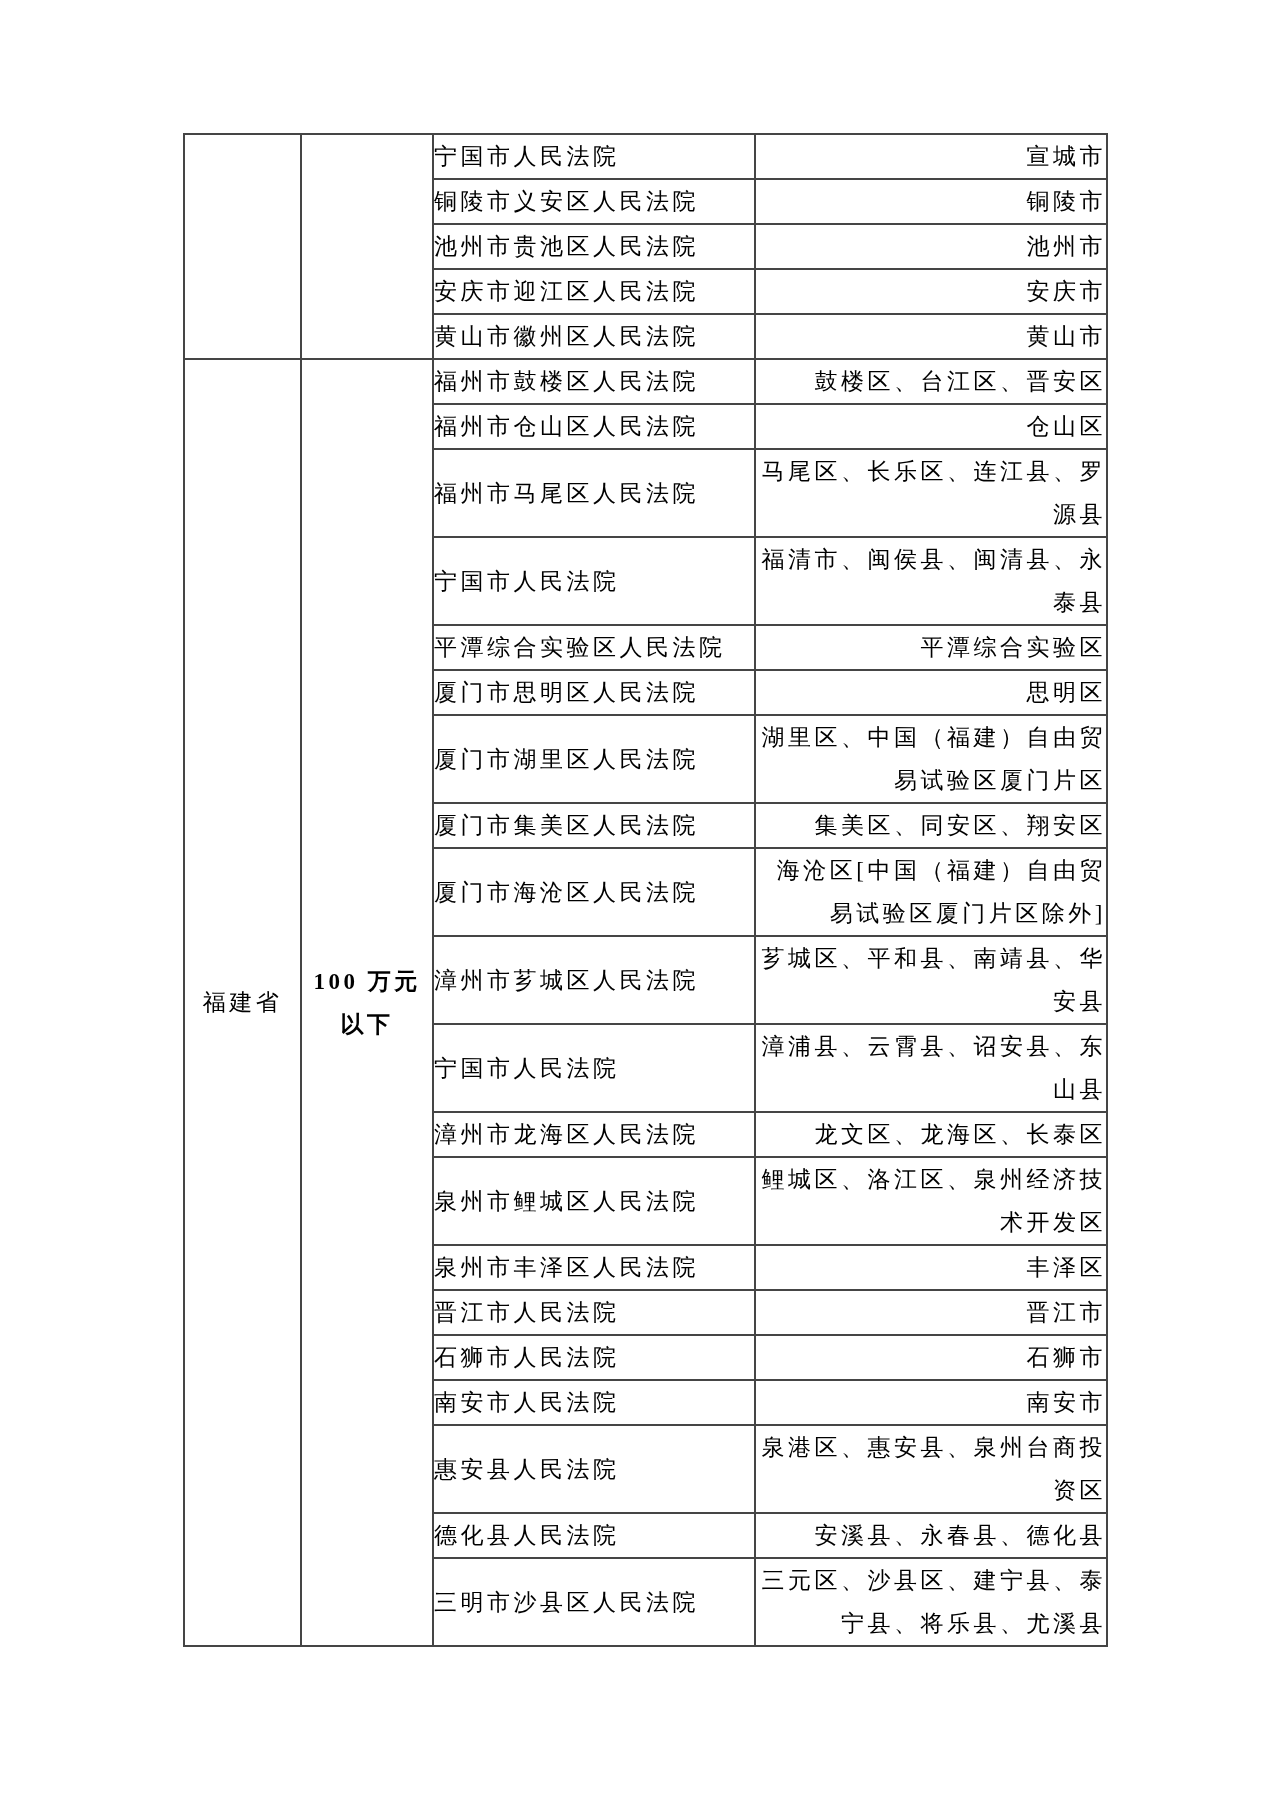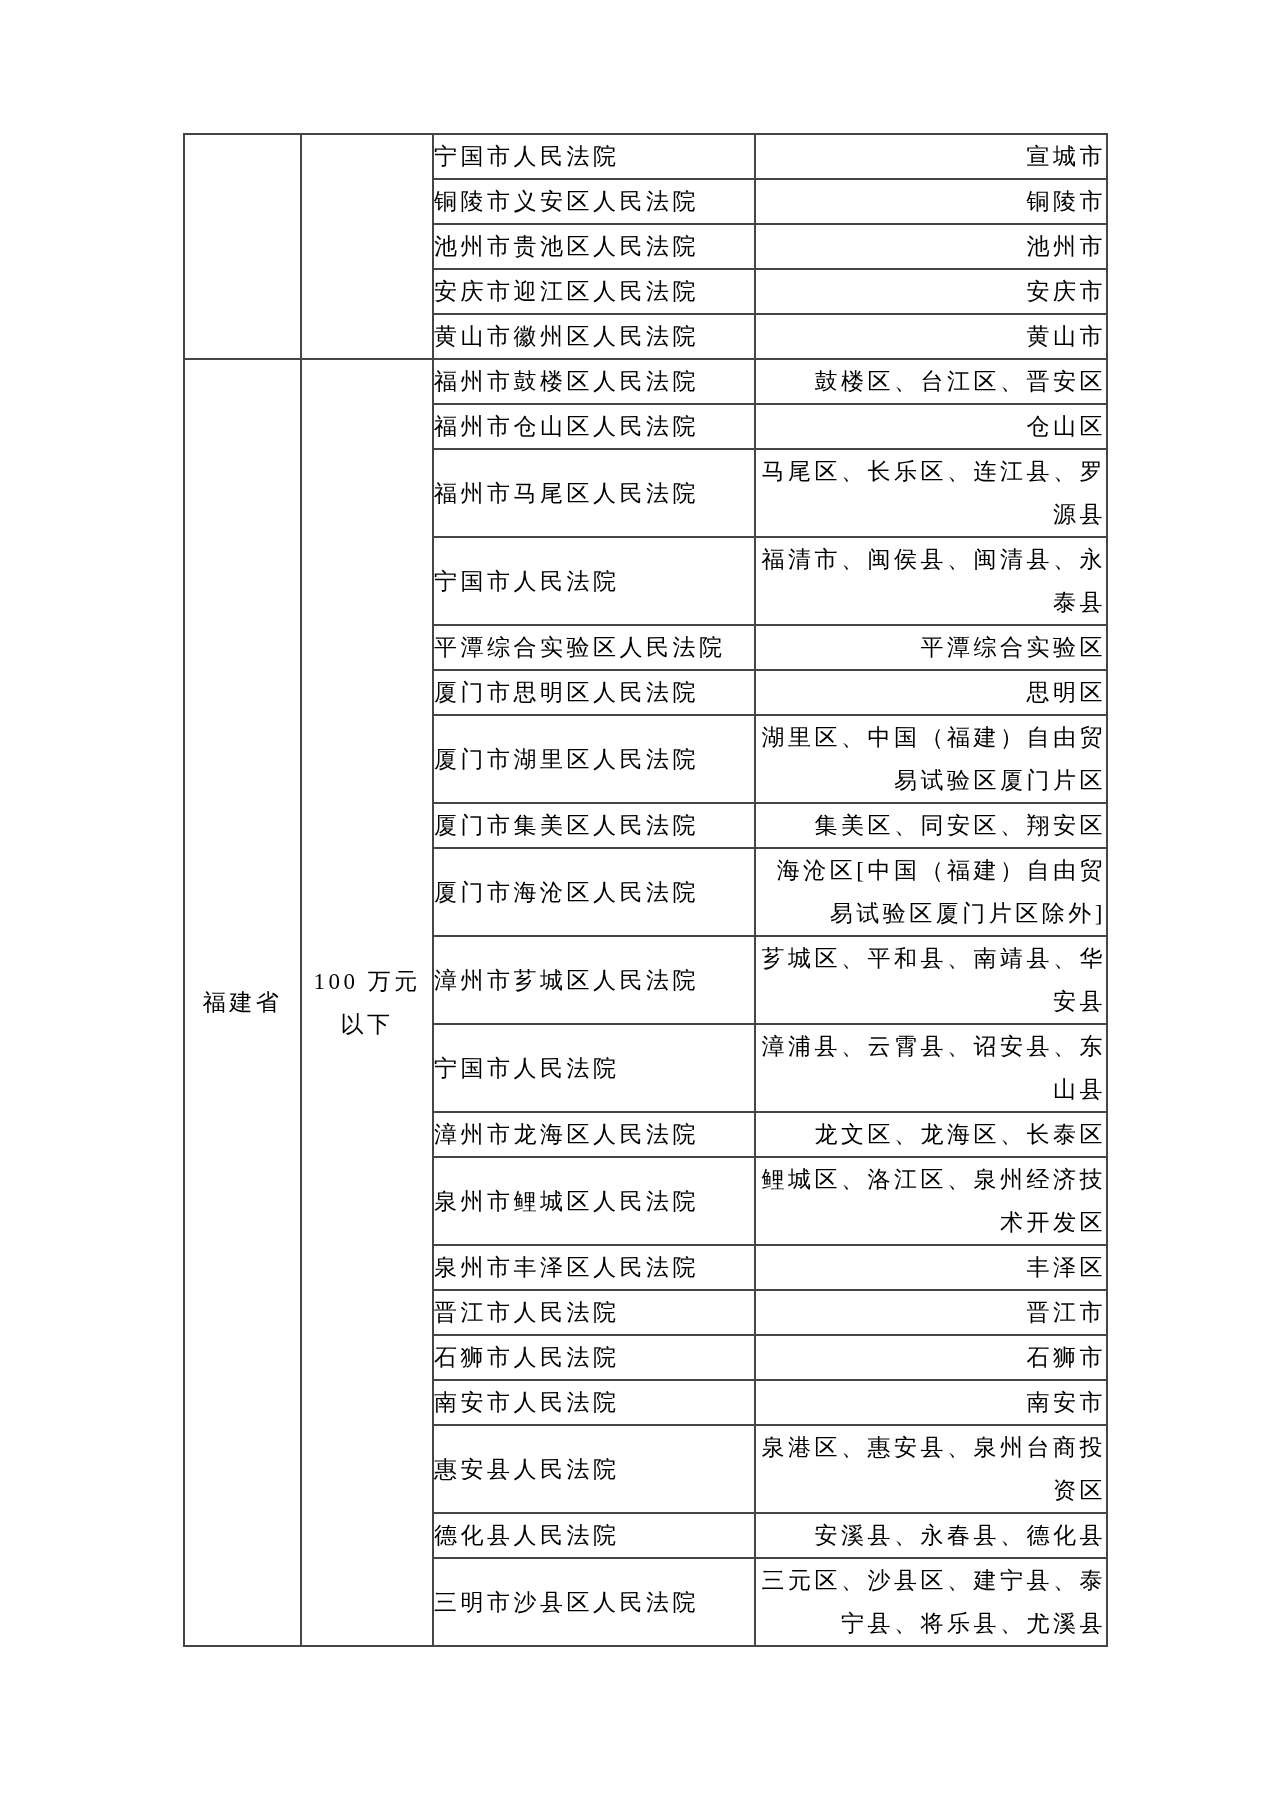--- a/index.html
+++ b/index.html
@@ -47,21 +47,21 @@
     padding-left: 14px;
     padding-right: 4px;
     text-align: left;
   }
   td.juris {
     width: 350px;
     padding-left: 12px;
     padding-right: 3px;
     text-align: right;
   }
-  .amount-line { text-align: center; }
+  .amount-line { text-align: center; font-weight: bold; }
 </style>
 </head>
 <body>
 
 <div class="page">
   <table class="court-table">
     <tbody>
 
       <tr class="r1">
         <td class="province" rowspan="5"></td>

